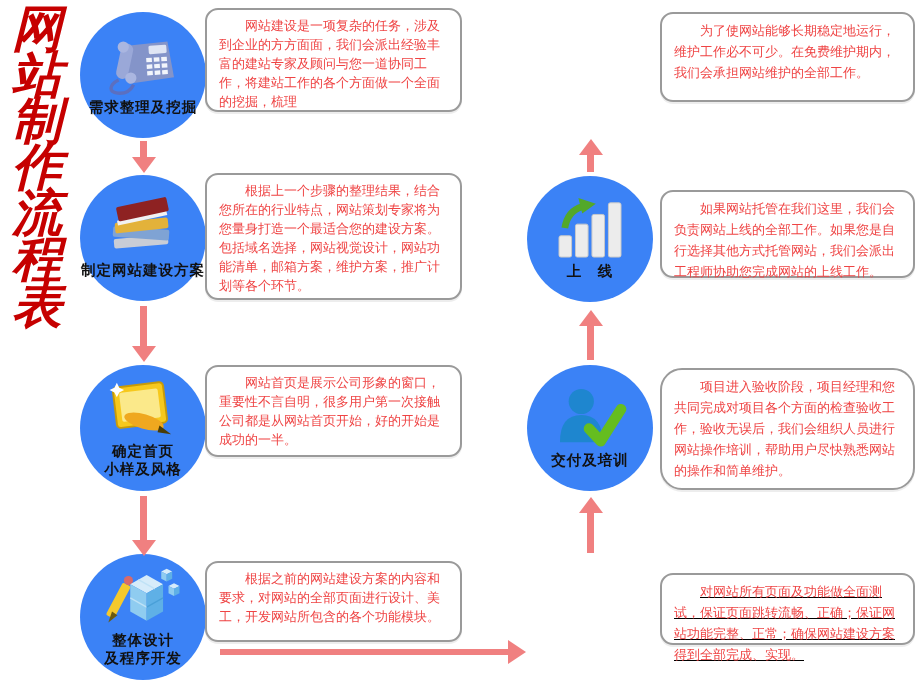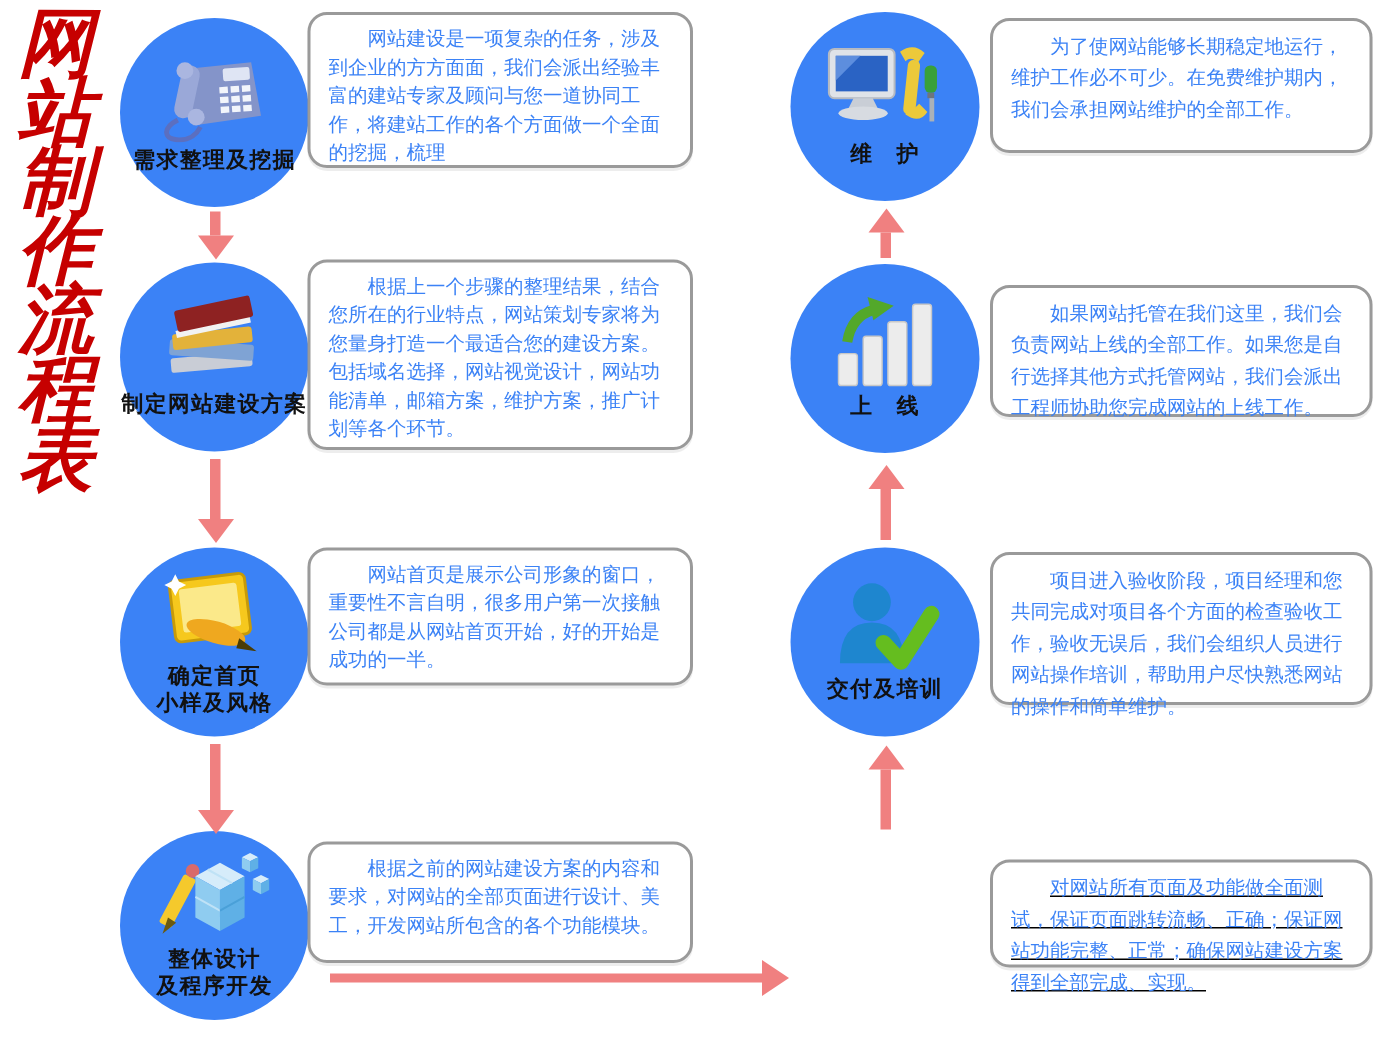--- a/index.html
+++ b/index.html
@@ -26,21 +26,21 @@
     white-space:pre-line;line-height:18px;letter-spacing:1px;
   }
 
   
   .desc-box{
     position:absolute;background:#ffffff;
     border:2px solid #9a9a9a;border-radius:13px;
     box-shadow:0 2px 0 rgba(0,0,0,0.07);
     padding:6px 12px;box-sizing:border-box;
   }
-  .desc{margin:0;font-size:13px;color:#3b82f6;text-indent:2em;}
+  .desc{margin:0;font-size:13px;color:#ef4444;text-indent:2em;}
   .lh-left{line-height:19px;}
   .lh-right{line-height:21px;}
 
   
   .arrow-down{position:absolute;width:7px;background:#f08080;}
   .arrow-down::after{
     content:"";position:absolute;left:50%;bottom:-16px;transform:translateX(-50%);
     border:12px solid transparent;border-bottom:0;border-top:16px solid #f08080;
   }
   .arrow-up{position:absolute;width:7px;background:#f08080;}
@@ -138,38 +138,20 @@
           <polygon points="70,22 76,19 82,22 76,25" fill="#d6ecfa"></polygon>
             <polygon points="70,22 76,25 76,33 70,30" fill="#8fccf0"></polygon>
             <polygon points="82,22 76,25 76,33 82,30" fill="#5fb0e6"></polygon>
         </g>
       </svg>
     </span>
     <span class="circle-label">整体设计
 及程序开发</span>
   </div>
 
-  <div class="circle" style="left:527px;top:8px;">
-    <span class="icon">
-      <svg width="84" height="62" viewBox="0 0 86 68">
-        <rect x="2" y="4" width="48" height="36" rx="4" fill="#dfe3e8" stroke="#b5bac2" stroke-width="1.5"></rect>
-        <rect x="7" y="9" width="38" height="26" fill="#2a63c4"></rect>
-        <polygon points="7,9 25,9 7,27" fill="#5d8ede"></polygon>
-        <polygon points="20,40 34,40 38,48 16,48" fill="#c9ced6"></polygon>
-        <ellipse cx="27" cy="51" rx="18" ry="5" fill="#d7dbe1"></ellipse>
-        <path d="M54 6 q10 -7 18 1 l-5 7 q-5 -5 -9 -1 z" fill="#ecc93a"></path>
-        <rect x="58" y="12" width="9" height="40" rx="4" fill="#ecc93a" transform="rotate(6 62 32)"></rect>
-        <path d="M58 52 q10 7 16 -2 l-6 -6 q-4 5 -8 2 z" fill="#ecc93a"></path>
-        <rect x="72" y="16" width="9" height="20" rx="4" fill="#39a039"></rect>
-        <rect x="74" y="36" width="5" height="4" fill="#6f757c"></rect>
-        <rect x="75.5" y="40" width="3.5" height="17" fill="#aab1b8"></rect>
-      </svg>
-    </span>
-    <span class="circle-label">维　护</span>
-  </div>
 
   <div class="circle" style="left:527px;top:176px;">
     <span class="icon">
       <svg width="76" height="62" viewBox="0 0 76 64">
         <rect x="6" y="40" width="13" height="22" rx="2" fill="#ececec" stroke="#c8c8c8"></rect>
         <rect x="23" y="28" width="13" height="34" rx="2" fill="#ececec" stroke="#c8c8c8"></rect>
         <rect x="40" y="18" width="13" height="44" rx="2" fill="#ececec" stroke="#c8c8c8"></rect>
         <rect x="57" y="6" width="13" height="56" rx="2" fill="#ececec" stroke="#c8c8c8"></rect>
         <path d="M12 32 Q15 14 30 10" fill="none" stroke="#53a82a" stroke-width="7"></path>
         <polygon points="26,1 44,7 30,17" fill="#53a82a"></polygon>
@@ -202,21 +184,21 @@
   <div class="desc-box" style="left:205px;top:561px;width:257px;height:81px;">
     <p class="desc lh-left">根据之前的网站建设方案的内容和要求，对网站的全部页面进行设计、美工，开发网站所包含的各个功能模块。</p>
   </div>
 
   <div class="desc-box" style="left:660px;top:12px;width:255px;height:90px;">
     <p class="desc lh-right">为了使网站能够长期稳定地运行，维护工作必不可少。在免费维护期内，我们会承担网站维护的全部工作。</p>
   </div>
   <div class="desc-box" style="left:660px;top:190px;width:255px;height:88px;">
     <p class="desc lh-right">如果网站托管在我们这里，我们会负责网站上线的全部工作。如果您是自行选择其他方式托管网站，我们会派出工程师协助您完成网站的上线工作。</p>
   </div>
-  <div class="desc-box" style="left:660px;top:368px;width:255px;height:102px;">
+  <div class="desc-box" style="left:660px;top:368px;width:255px;height:122px;border-radius:22px;">
     <p class="desc lh-right">项目进入验收阶段，项目经理和您共同完成对项目各个方面的检查验收工作，验收无误后，我们会组织人员进行网站操作培训，帮助用户尽快熟悉网站的操作和简单维护。</p>
   </div>
   <div class="desc-box" style="left:660px;top:573px;width:255px;height:72px;text-decoration:underline;">
     <p class="desc lh-right">对网站所有页面及功能做全面测试，保证页面跳转流畅、正确；保证网站功能完整、正常；确保网站建设方案得到全部完成、实现。</p>
   </div>
 
   <div class="arrow-down" style="left:140px;top:141px;height:16px;"></div>
   <div class="arrow-down" style="left:140px;top:306px;height:40px;"></div>
   <div class="arrow-down" style="left:140px;top:496px;height:44px;"></div>
   <div class="arrow-right" style="left:220px;top:649px;width:288px;"></div>

